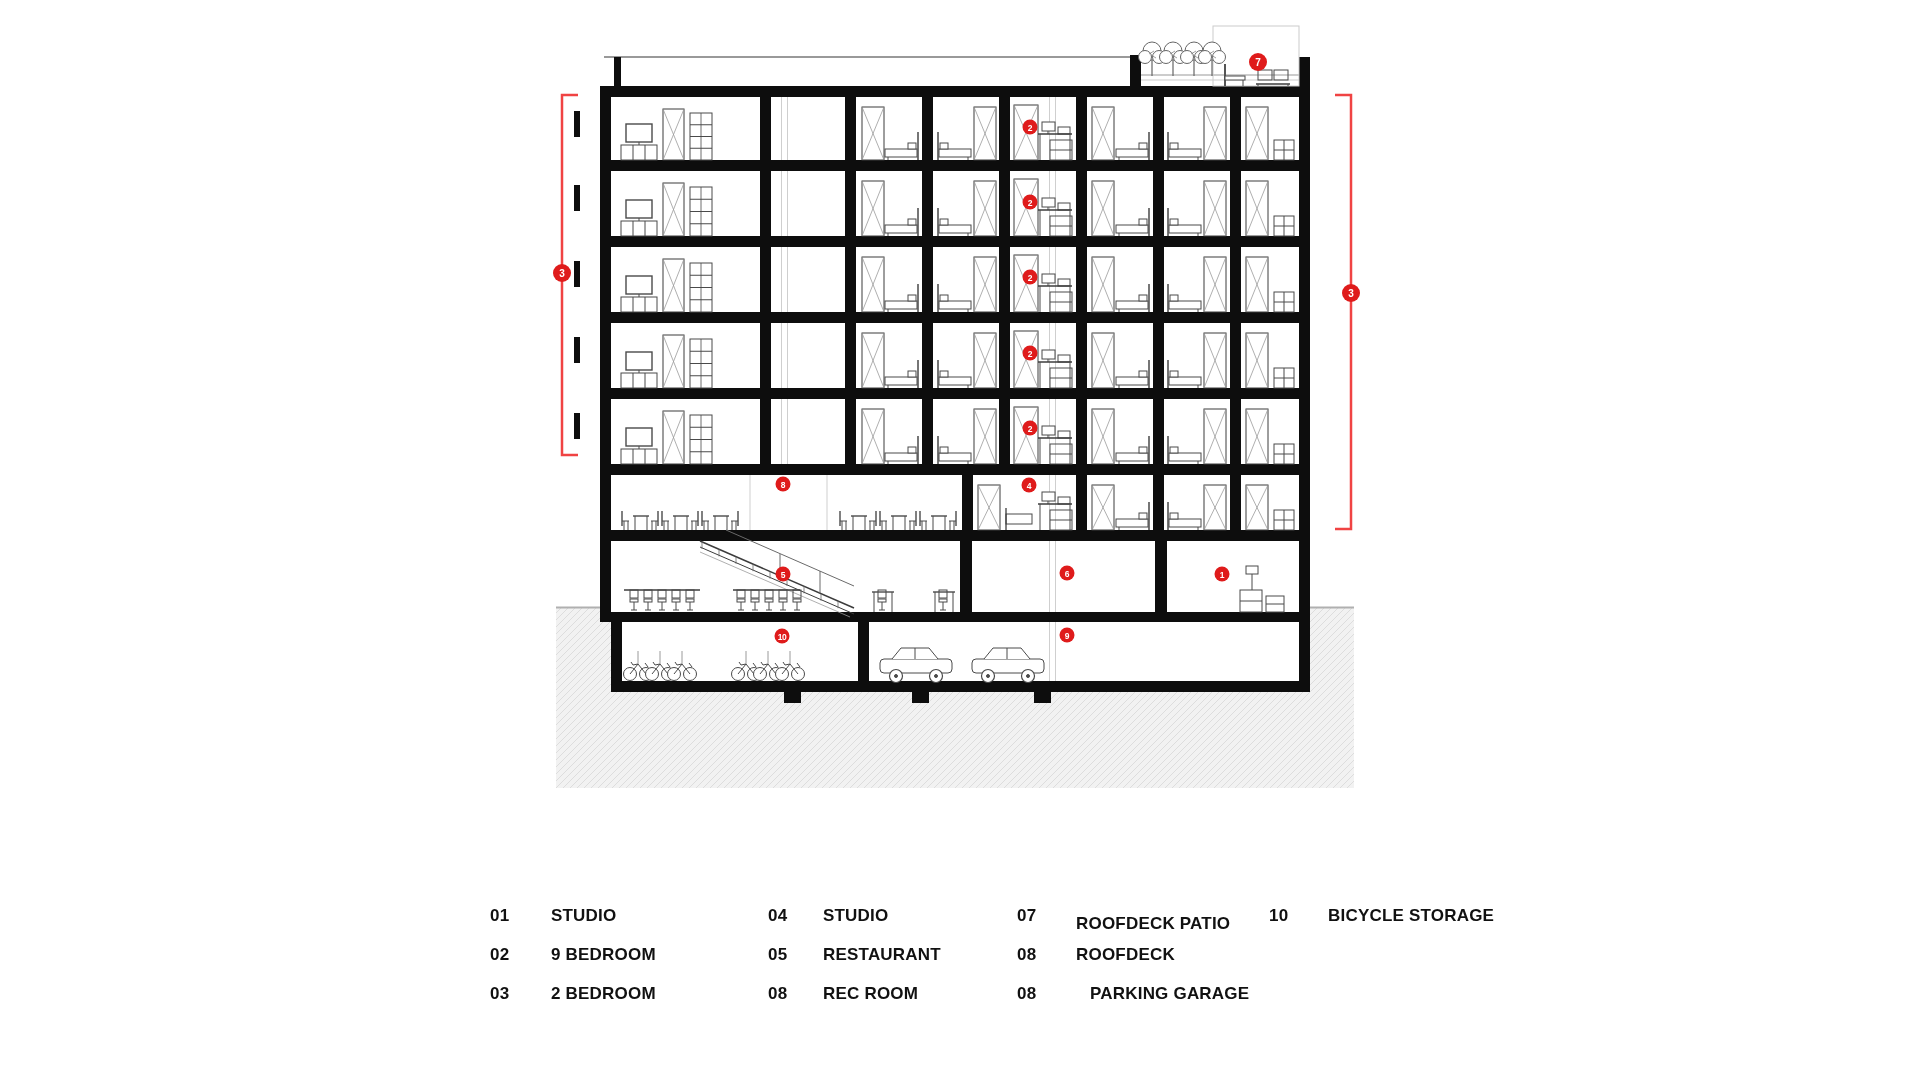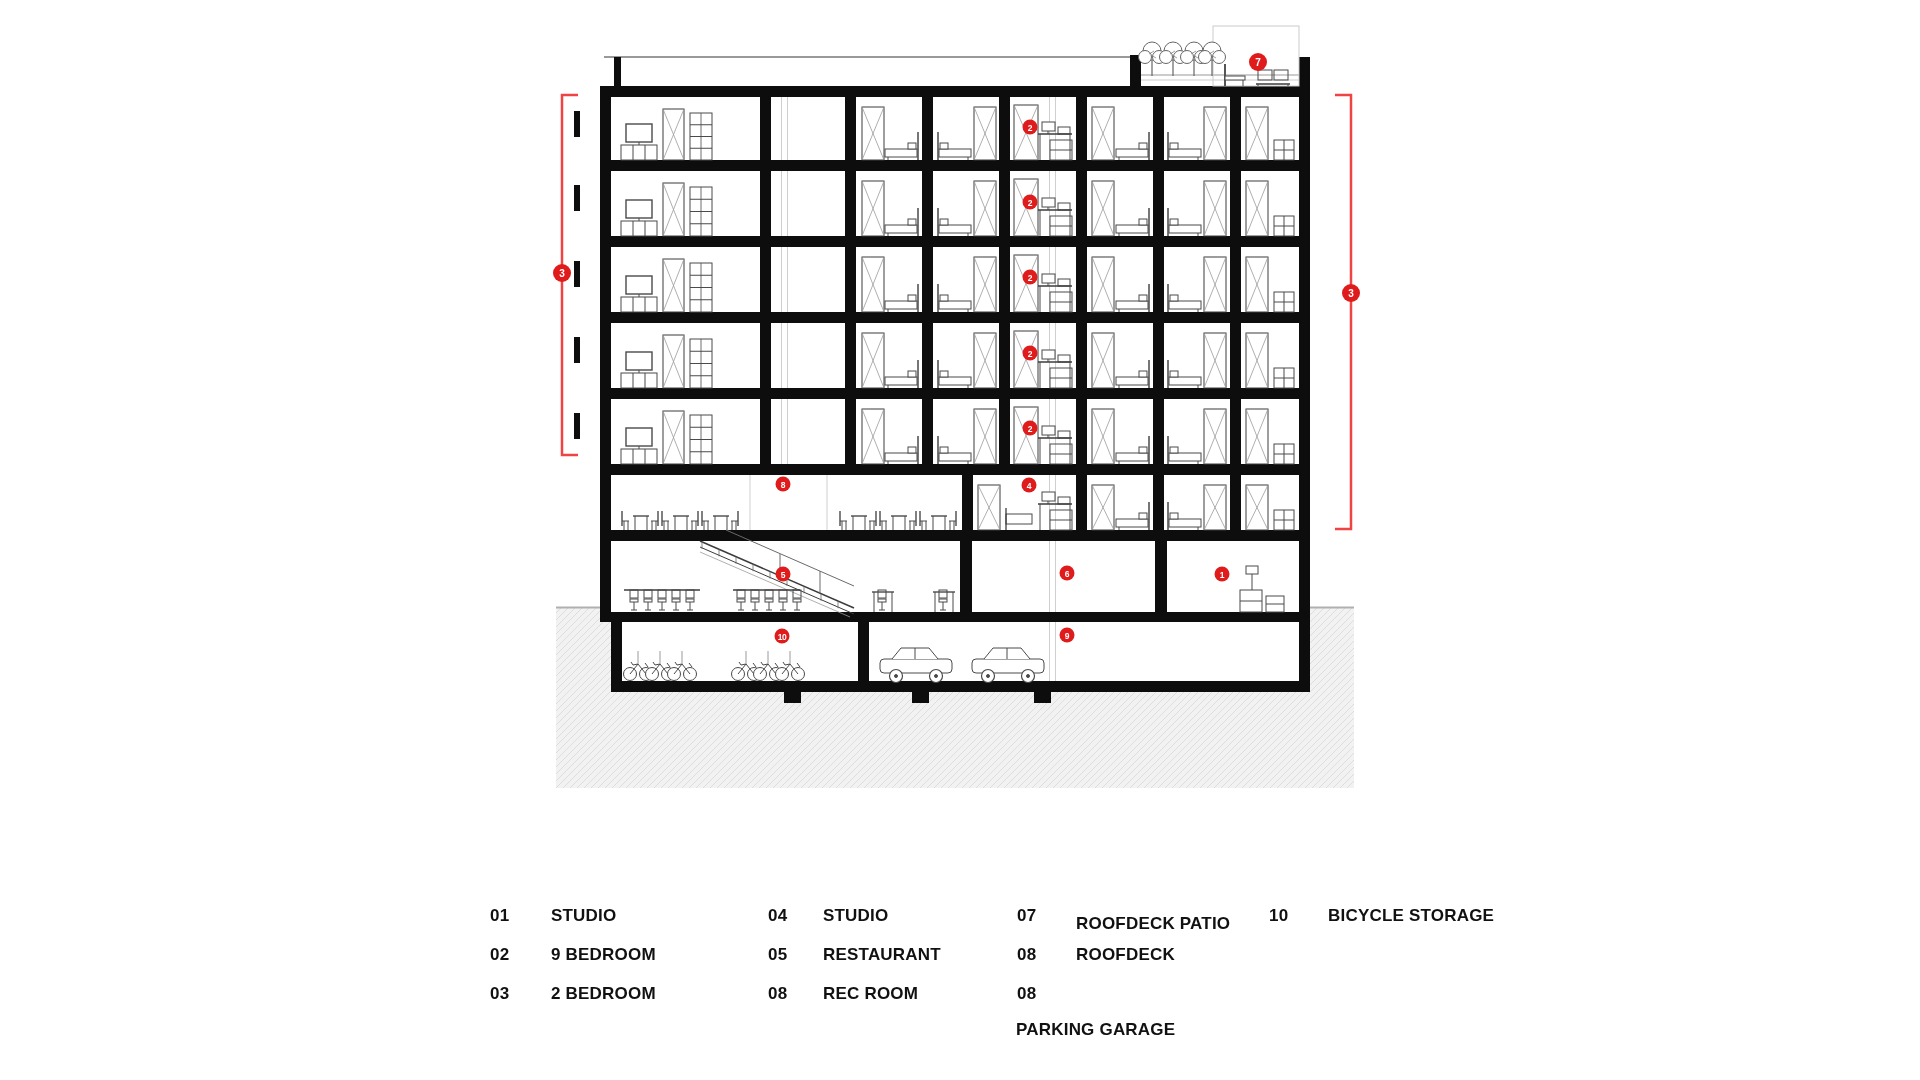--- a/index.html
+++ b/index.html
@@ -723,17 +723,17 @@
       <span class="lg-label" style="left: 823px; top: 906px;">STUDIO</span>
       <span class="lg-num" style="left: 768px; top: 945px;">05</span>
       <span class="lg-label" style="left: 823px; top: 945px; text-align: right;">RESTAURANT</span>
       <span class="lg-num" style="left: 768px; top: 984px;">08</span>
       <span class="lg-label" style="left: 823px; top: 984px;">REC ROOM</span>
       <span class="lg-num" style="left: 1017px; top: 906px;">07</span>
       <span class="lg-label" style="left: 1076px; top: 906px; margin-top: 8px;">ROOFDECK PATIO</span>
       <span class="lg-num" style="left: 1017px; top: 945px;">08</span>
       <span class="lg-label" style="left: 1076px; top: 945px;">ROOFDECK</span>
       <span class="lg-num" style="left: 1017px; top: 984px;">08</span>
-      <span class="lg-label" style="left: 1016px; top: 984px; margin-top: 36px;">PARKING GARAGE</span>
+      <span class="lg-label" style="left: 1090px; top: 984px;">PARKING GARAGE</span>
       <span class="lg-num" style="left: 1269px; top: 906px;">10</span>
       <span class="lg-label" style="left: 1328px; top: 906px; text-align: center;">BICYCLE STORAGE</span>
     </div>
 </div>
 
 </body></html>

